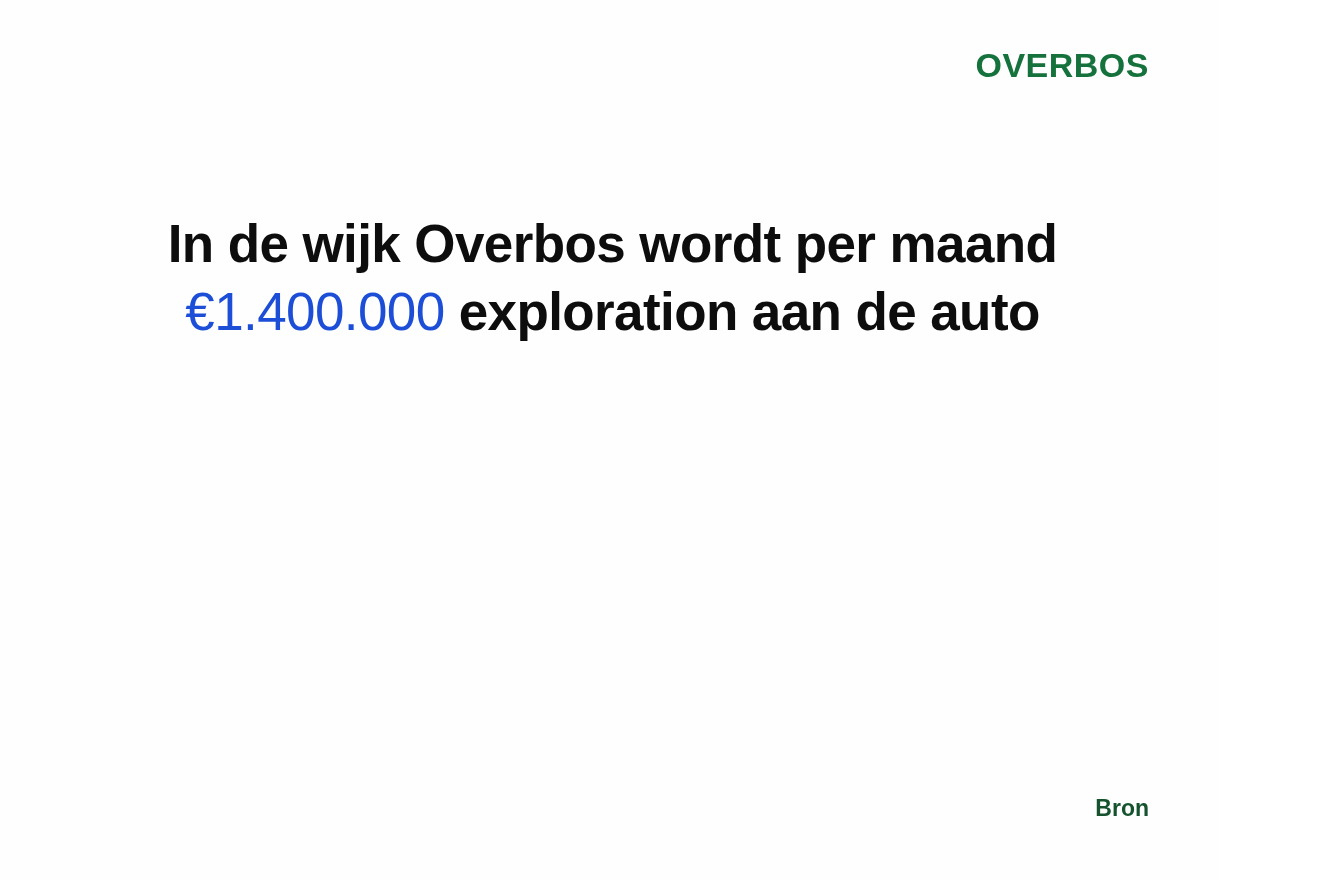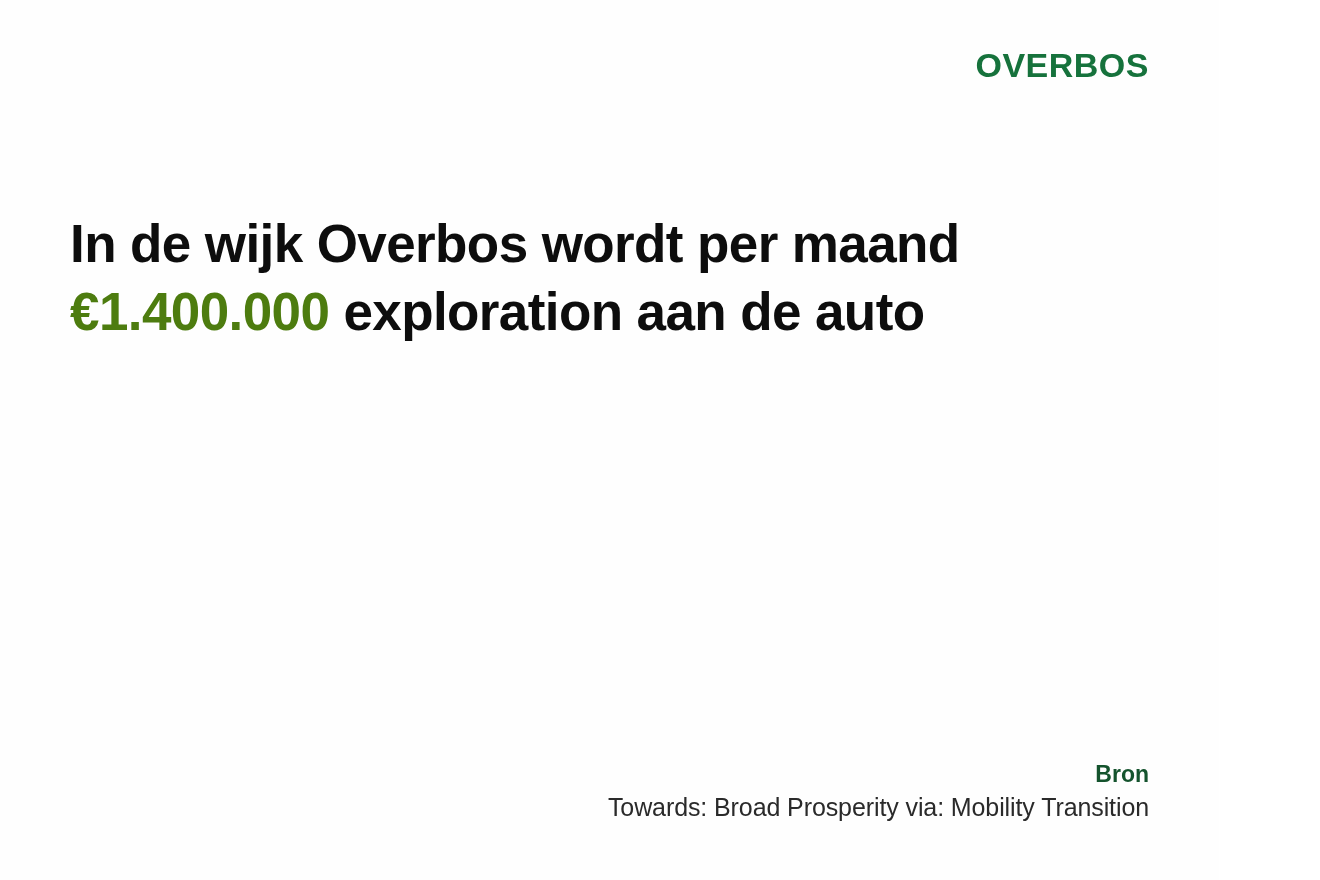--- a/index.html
+++ b/index.html
@@ -36,39 +36,39 @@
     font-weight: 700;
     letter-spacing: 0.5px;
     line-height: 1;
     color: #16723c;
   }
 
   
   .statement {
     position: absolute;
     top: 210px;
-    left: 70px;
+    left: 76px;
     right: 70px;
-    text-align: left;
+    text-align: center;
   }
   .statement-line {
     font-family: "Liberation Sans", "DejaVu Sans", sans-serif;
     font-size: 53px;
     font-weight: 700;
     line-height: 68px;
     letter-spacing: -0.6px;
     color: #0d0d0d;
     white-space: nowrap;
   }
   .statement-block-gap {
     height: 68px;
   }
   .amount {
-    color: #4d7c0f;
-    font-weight: 700;
+    color: #1d4ed8;
+    font-weight: 400;
   }
 
   
   .source {
     position: absolute;
     left: 70px;
     right: 70px;
     bottom: 56px;
     text-align: right;
   }
@@ -105,16 +105,15 @@
 
     <div class="statement-line"><span class="amount">€1.400.000</span><span> exploration aan de auto</span></div>
 
     <div class="statement-block-gap"></div>
 
 
   </div>
 
   <div class="source">
     <div class="source-title">Bron</div>
-    <div class="source-line">Towards: Broad Prosperity via: Mobility Transition</div>
   </div>
 
 </div>
 
 </body></html>

